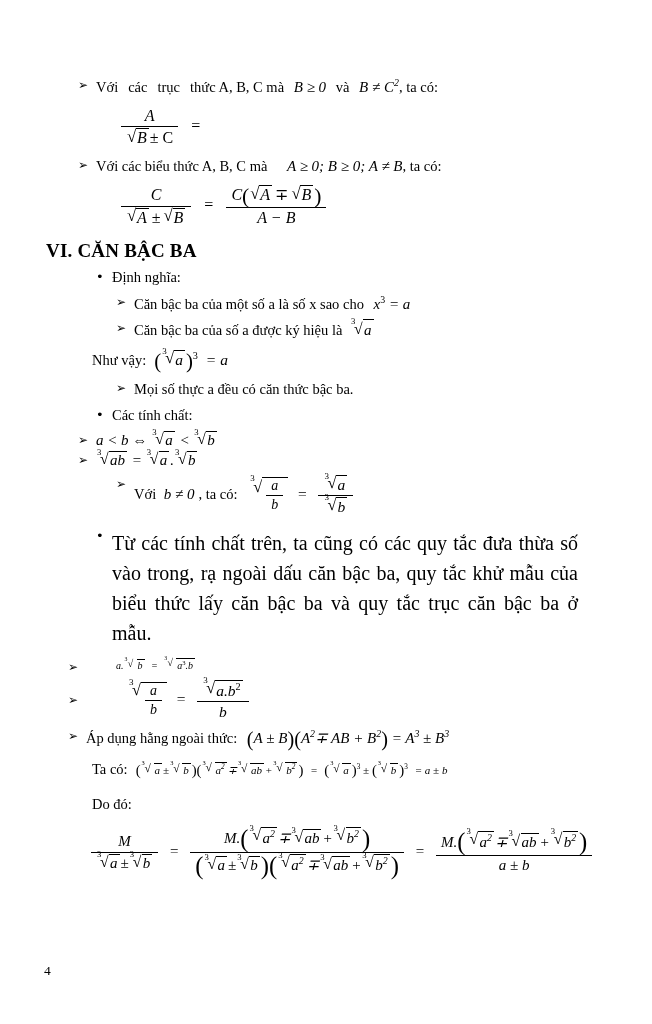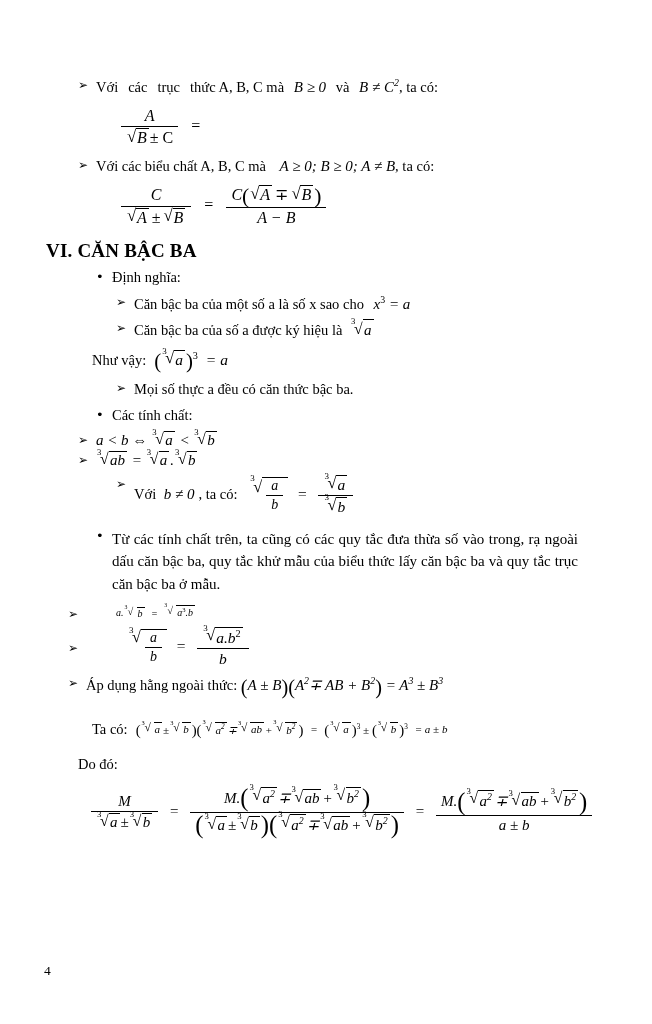--- a/index.html
+++ b/index.html
@@ -173,21 +173,21 @@
     line-height: 0.9;
   }
 
   .eq-line {
     margin: 8px 0;
     display: flex;
     align-items: center;
   }
 
   .para {
-    font-size: 15px;
+    font-size: 20px;
     line-height: 1.5;
     text-align: justify;
   }
 
   .page-number {
     position: absolute;
     left: 44px;
     top: 963px;
     font-size: 13.5px;
   }
@@ -215,22 +215,22 @@
           <span class="num">A</span>
           <span class="den"><span class="sqrt"><span class="rad">B</span></span><span class="roman">± C</span></span>
         </span>
         <span class="roman" style="margin:0 6px;">=</span>
       </span>
     </div>
 
     <div class="arrow-row">
       <span class="arrow-mark">➢</span>
       <span class="body-text txt">
-        <span>Với các biểu chất A, B, C mà</span>
-        <span class="math" style="margin-left:10px;">A ≥ 0; B ≥ 0; A ≠ B</span><span>, ta có:</span>
+        <span>Với các biểu thức A, B, C mà</span>
+        <span class="math" style="margin-left:16px;">A ≥ 0; B ≥ 0; A ≠ B</span><span>, ta có:</span>
       </span>
     </div>
 
     <div class="eq-line" style="margin-left:40px;">
       <span class="math" style="font-size:16px;">
         <span class="frac">
           <span class="num">C</span>
           <span class="den"><span class="sqrt"><span class="rad">A</span></span><span class="roman" style="margin:0 2px;">±</span><span class="sqrt"><span class="rad">B</span></span></span>
         </span>
         <span class="roman" style="margin:0 6px;">=</span>
@@ -336,41 +336,41 @@
         <span class="cbrt"><span class="rad"><span class="frac" style="font-size:0.9em;"><span class="num">a</span><span class="den">b</span></span></span></span>
         <span style="margin:0 4px;">=</span>
         <span class="frac"><span class="num"><span class="cbrt"><span class="rad"><span>a.b</span><sup class="pow n">2</sup></span></span></span><span class="den">b</span></span>
       </span>
     </div>
 
     <div class="arrow-row" style="margin-left:-10px; margin-top:6px;">
       <span class="arrow-mark">➢</span>
       <span class="body-text txt">
         <span>Áp dụng hằng ngoài thức:</span>
-        <span class="math" style="">
+        <span class="math" style="margin-left:6px;">
           <span class="paren-mid">(</span><span>A ± B</span><span class="paren-mid">)</span><span class="paren-mid">(</span><span>A</span><sup class="pow">2</sup><span>∓ AB + B</span><sup class="pow">2</sup><span class="paren-mid">)</span>
           <span>= A</span><sup class="pow">3</sup>
           <span>± B</span><sup class="pow">3</sup>
         </span>
       </span>
     </div>
 
-    <div class="eq-line" style="margin-left:14px; margin-top:22px;text-align:center;">
+    <div class="eq-line" style="margin-left:14px; margin-top:10px;text-align:center;">
       <span class="txt">Ta có:</span>
       <span class="math" style="margin-left:8px; font-size:11px;">
         <span class="paren-mid">(</span><span class="cbrt"><span class="rad">a</span></span><span>±</span><span class="cbrt"><span class="rad">b</span></span><span class="paren-mid">)</span><span class="paren-mid">(</span><span class="cbrt"><span class="rad"><span>a</span><sup class="pow">2</sup></span></span><span>∓</span><span class="cbrt"><span class="rad">ab</span></span><span>+</span><span class="cbrt"><span class="rad"><span>b</span><sup class="pow">2</sup></span></span><span class="paren-mid">)</span>
         <span style="margin:0 4px;">=</span>
         <span class="paren-mid">(</span><span class="cbrt"><span class="rad">a</span></span><span class="paren-mid">)</span><sup class="pow n">3</sup>
         <span>±</span>
         <span class="paren-mid">(</span><span class="cbrt"><span class="rad">b</span></span><span class="paren-mid">)</span><sup class="pow n">3</sup>
         <span style="margin-left:4px;">= a ± b</span>
       </span>
     </div>
 
-    <div class="txt" style="margin-top:14px;">Do đó:</div>
+    <div class="txt" style="margin-left:14px; margin-top:14px;">Do đó:</div>
 
     <div class="eq-line" style="margin-left:10px; margin-top:12px;">
       <span class="math" style="font-size:15px;">
         <span class="frac">
           <span class="num">M</span>
           <span class="den"><span class="cbrt"><span class="rad">a</span></span><span>±</span><span class="cbrt"><span class="rad">b</span></span></span>
         </span>
         <span class="roman" style="margin:0 5px;">=</span>
         <span class="frac">
           <span class="num"><span>M.</span><span class="paren-big">(</span><span class="cbrt"><span class="rad"><span>a</span><sup class="pow">2</sup></span></span><span>∓</span><span class="cbrt"><span class="rad">ab</span></span><span>+</span><span class="cbrt"><span class="rad"><span>b</span><sup class="pow">2</sup></span></span><span class="paren-big">)</span></span>

